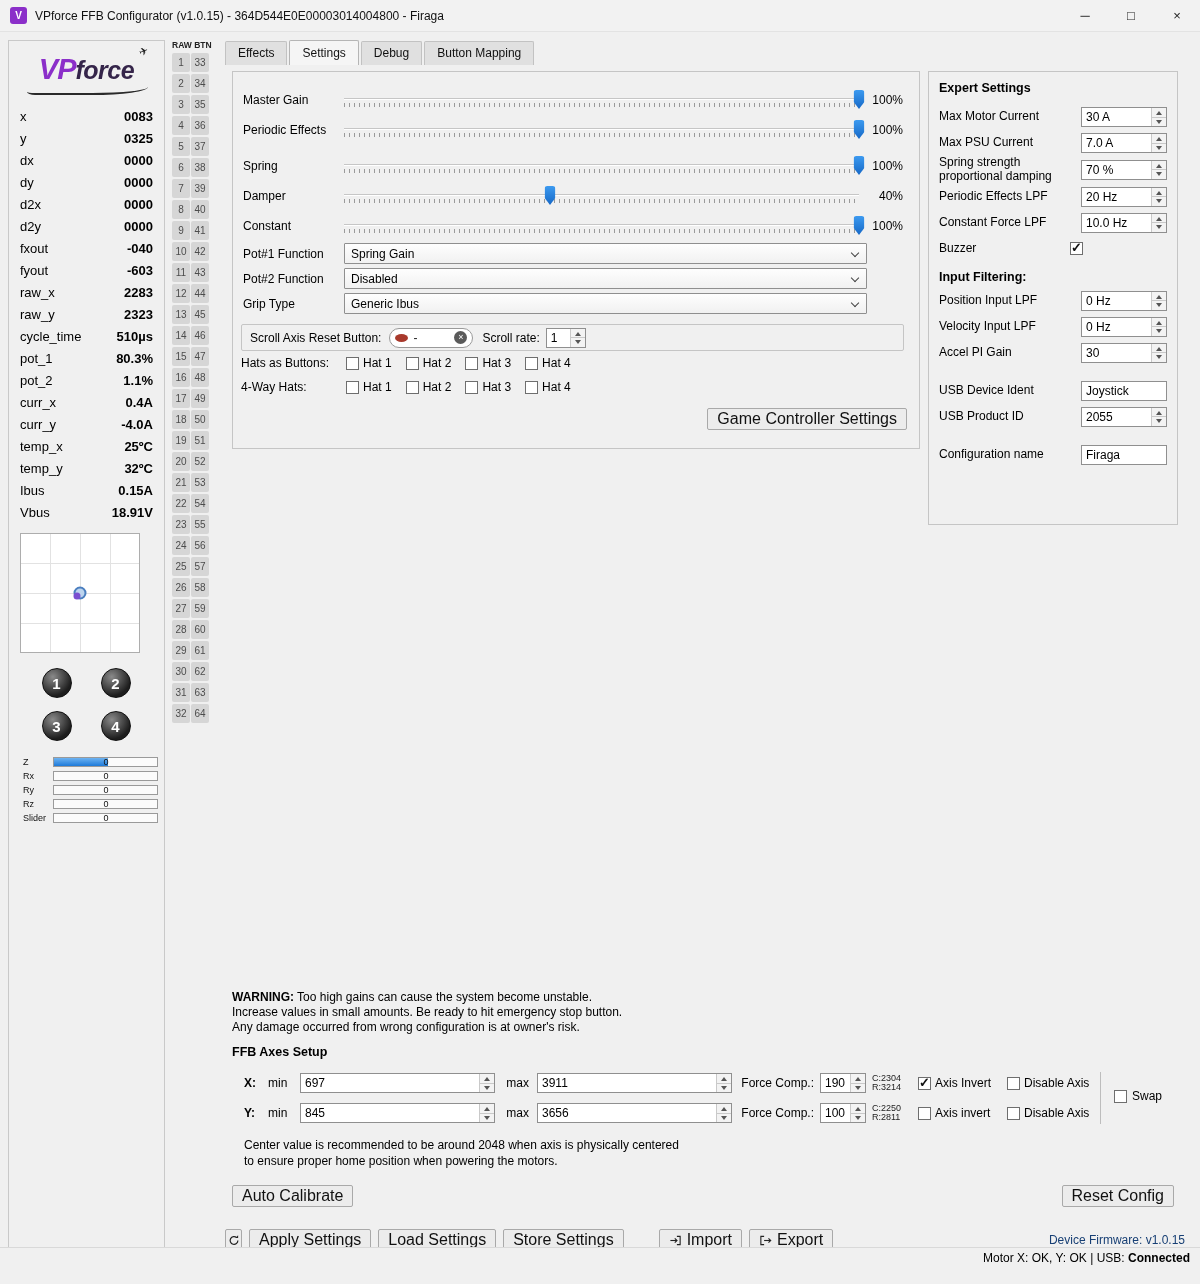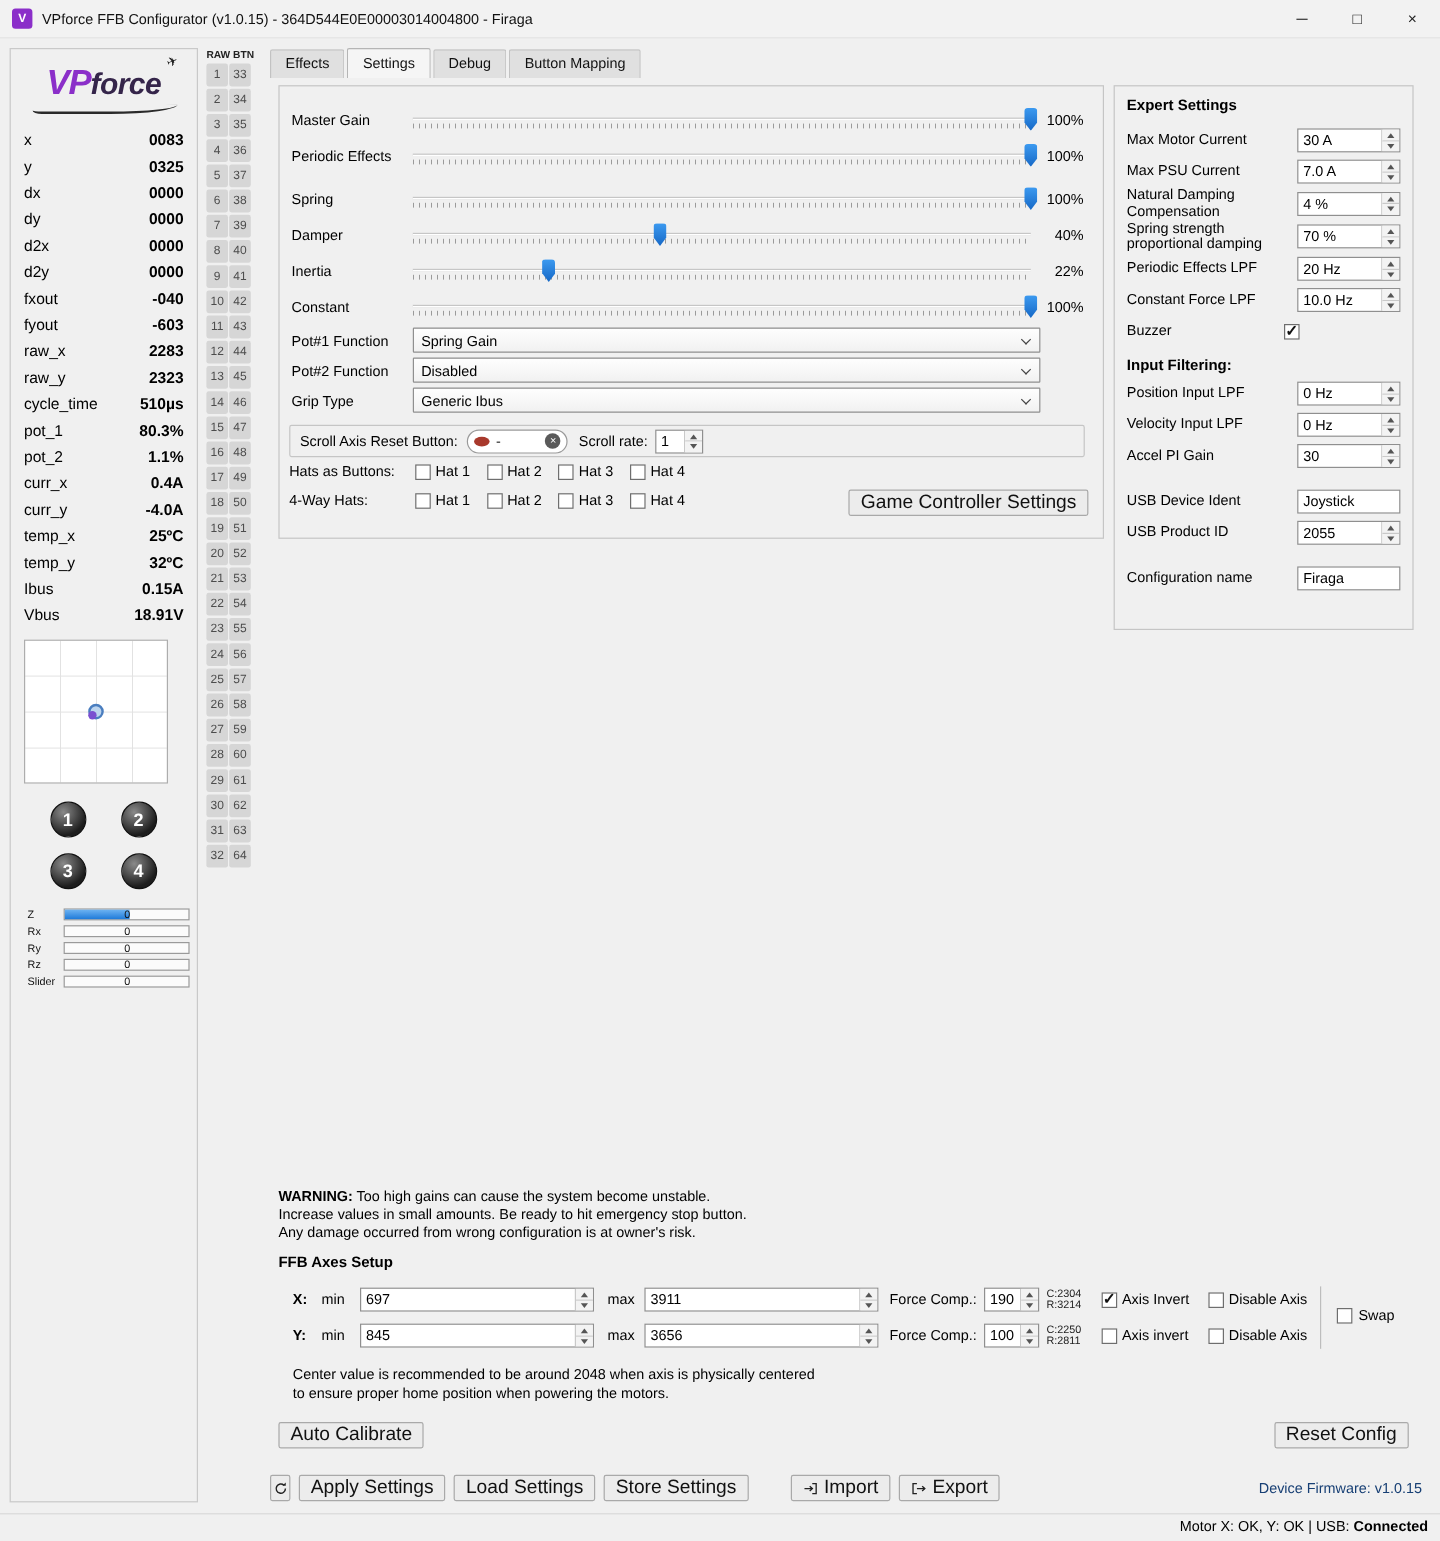--- a/index.html
+++ b/index.html
@@ -152,21 +152,21 @@
   .ffb-note { position:absolute; left:19px; top:1097px; line-height:16px; }
   .auto-cal { position:absolute; left:7px; top:1145px; }
   .reset-cfg { position:absolute; right:16px; top:1145px; }
 
   
   .bottom-bar { position:absolute; left:0; top:1189px; width:965px; display:flex; align-items:center; gap:7px; }
   .btn.icon-only { width:17px; padding:0; }
   .gap20 { width:21px; }
   .spacer { flex:1; }
   .firmware { color:#173f74; margin-right:5px; }
-  .statusbar { position:absolute; left:0; bottom:3px; width:1200px; height:20px; background:#f0f0f0;
+  .statusbar { position:absolute; left:0; bottom:17px; width:1200px; height:20px; background:#f0f0f0;
                border-top:1px solid #d9d9d9; display:flex; align-items:center; justify-content:flex-end;
                padding-right:10px; }
   .statusbar b { font-weight:bold; }
   svg.mini { display:block; }
 </style>
 </head>
 <body>
 
 <div class="titlebar">
   <div class="titlebar-icon">V</div>
@@ -463,29 +463,20 @@
         <div class="slider-row">
           <span class="slider-label">Damper</span>
           <div class="slider-track">
             <div class="groove"></div>
             <div class="ticks"></div>
             <div class="handle" style="left: 40%;"></div>
           </div>
           <span class="slider-value">40%</span>
         </div>
 
-        <div class="slider-row">
-          <span class="slider-label">Inertia</span>
-          <div class="slider-track">
-            <div class="groove"></div>
-            <div class="ticks"></div>
-            <div class="handle" style="left: 22%;"></div>
-          </div>
-          <span class="slider-value">22%</span>
-        </div>
 
 
         <div class="slider-row">
           <span class="slider-label">Constant</span>
           <div class="slider-track">
             <div class="groove"></div>
             <div class="ticks"></div>
             <div class="handle" style="left: 100%;"></div>
           </div>
           <span class="slider-value">100%</span>
@@ -605,30 +596,20 @@
           <span class="expert-label">Max PSU Current</span>
           <div class="spin">
             <span class="spin-value">7.0 A</span>
             <span class="spin-arrows">
               <span class="spin-up"></span>
               <span class="spin-down"></span>
             </span>
           </div>
         </div>
 
-        <div class="expert-row">
-          <span class="expert-label">Natural Damping Compensation</span>
-          <div class="spin">
-            <span class="spin-value">4 %</span>
-            <span class="spin-arrows">
-              <span class="spin-up"></span>
-              <span class="spin-down"></span>
-            </span>
-          </div>
-        </div>
 
         <div class="expert-row">
           <span class="expert-label">Spring strength proportional damping</span>
           <div class="spin">
             <span class="spin-value">70 %</span>
             <span class="spin-arrows">
               <span class="spin-up"></span>
               <span class="spin-down"></span>
             </span>
           </div>

